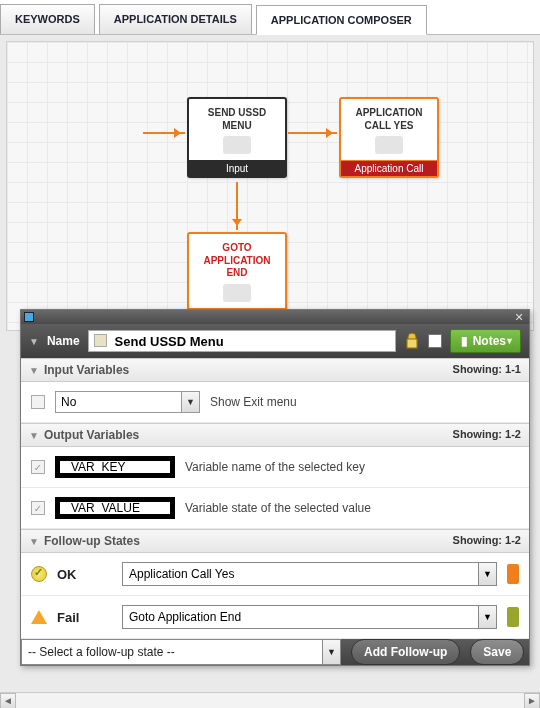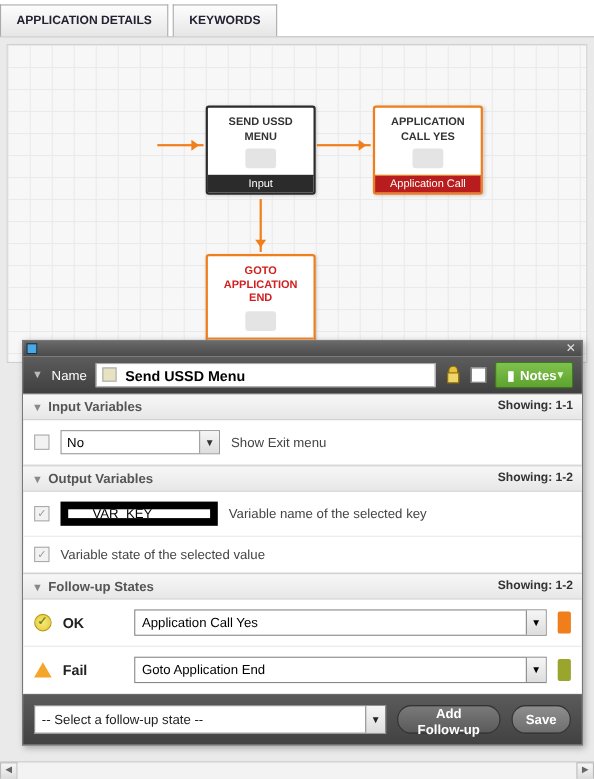--- a/index.html
+++ b/index.html
@@ -65,21 +65,21 @@
     height: 14px; position: relative;
   }
   .panel .bar .sq { position:absolute; left:3px; top:2px; width:10px;height:10px; background:#48a9e6; border:1px solid #222;}
   .panel .bar .close { position:absolute; right:4px; top:1px; width:12px;height:12px;
       color:#ddd; font-size:11px; line-height:12px; text-align:center; cursor:pointer;}
   .panel .head {
     background: linear-gradient(#5d5d5d,#3f3f3f);
     display: flex; align-items: center; padding: 5px 8px; gap: 8px;
   }
   .panel .head .tri { color: #bbb; font-size: 10px; }
-  .panel .head label { color: #fff; font-weight: normal; font-size: 12px; }
+  .panel .head label { color: #fff; font-weight: bold; font-size: 12px; }
   .name-input {
     flex: 1; height: 22px; padding: 2px 22px 2px 6px;
     border: 1px solid #aaa; background: #fff;
     font-weight: bold; font-size: 13px;
   }
   .name-wrap { position: relative; flex:1; display:flex; }
   .name-wrap .cube { position:absolute; left:6px; top:4px; width:13px; height:13px; background:#e7e3c2; border:1px solid #aaa; }
   .name-wrap input { padding-left: 26px; }
   .lock { width:16px; height:18px; position:relative; }
   .lock svg { width:16px; height:18px; }
@@ -96,55 +96,56 @@
     background: linear-gradient(#f7f7f7,#e7e7e7);
     border-top: 1px solid #ccc; border-bottom: 1px solid #ccc;
     padding: 4px 8px; display:flex; justify-content: space-between;
     font-weight: bold; color:#555; font-size:12px;
   }
   .section-hdr .tri { color:#888; font-size:10px; margin-right:5px;}
   .showing { font-weight: bold; font-size: 11px; color:#333;}
   .row { display:flex; align-items:center; padding: 9px 10px; gap:10px; border-bottom: 1px solid #e9e9e9;}
   .row .rchk { width:14px; height:14px; border:1px solid #aaa; background:#f2f2f2; display:flex; align-items:center; justify-content:center; font-size:10px; color:#999;}
   .row .rchk.checked::before{content:"✓";}
-  .txt-input { width: 143px; height: 22px; border:7px solid #000000; padding:2px 22px; font-size:12px;}
+  .txt-input { width: 120px; height: 22px; border:5px solid #000000; padding:2px 11px; font-size:12px;}
   .sel { width: 145px; height: 22px; border:1px solid #999; font-size:12px; background:#fff; position:relative; display:flex; align-items:center; padding:0 5px;}
   .sel .dd { position:absolute; right:0; top:0; height:100%; width:18px; border-left:1px solid #999; background:linear-gradient(#f6f6f6,#ddd); display:flex; align-items:center; justify-content:center; font-size:9px; color:#333;}
   .desc { color:#444; font-size:12px; }
   .row .okicon { width:16px; height:16px; border-radius:50%; background:radial-gradient(#f6ea7a,#e6c637); border:1px solid #b99c1a; position:relative;}
   .row .okicon::after{content:"✓"; color:#6a8a1a; font-size:11px; position:absolute; left:2px; top:-1px; font-weight:bold;}
   .row .warnicon { width:0; height:0; border:8px solid transparent; border-bottom:14px solid #f3a62a; position:relative; top:-4px;}
   .row .statename { font-weight:bold; width:55px; font-size:13px; color:#222;}
   .wide-sel { flex:1; height:24px; border:1px solid #888; background:#fff; position:relative; display:flex; align-items:center; padding:0 6px; font-size:12px;}
   .wide-sel .dd { position:absolute; right:0; top:0; height:100%; width:18px; border-left:1px solid #888; background:linear-gradient(#f6f6f6,#ddd); display:flex; align-items:center; justify-content:center; font-size:9px;}
   .side-color { width:12px; height:20px; border-radius:2px;}
   .actions {
     background: linear-gradient(#5b5b5b,#414141);
-    display:flex; align-items:center; gap:10px; padding:10px;
+    display:flex; align-items:center; gap:10px; 
   }
   .actions .wide-sel { background:#fff; color:#222; height:26px; width:320px; flex:none;}
   .btn {
     height:26px; padding:0 12px; color:#fff; font-weight:bold; font-size:12px;
     border:1px solid #333; border-radius:13px;
     background:linear-gradient(#7a7a7a,#5a5a5a); cursor:pointer;
   }
   .btn.save { background:linear-gradient(#8e8e8e,#6e6e6e); }
 
   .hscroll { position:absolute; left:0; right:0; bottom:0; height:16px; background:#eee;
              border-top:1px solid #ccc; display:flex; align-items:center;}
   .hscroll .arrowbtn { width:16px; height:16px; background:linear-gradient(#f6f6f6,#ddd); border:1px solid #bbb;
              display:flex; align-items:center; justify-content:center; font-size:10px; color:#666;}
   .hscroll .track { flex:1; height:14px; background:#f3f3f3;}
 </style>
 </head>
 <body>
 
 <div class="tabs">
+  <div class="tab">KEYWORDS</div>
   <div class="tab">APPLICATION DETAILS</div>
-  <div class="tab">KEYWORDS</div>
+  <div class="tab active">APPLICATION COMPOSER</div>
 </div>
 
 <div class="canvas">
 
 
   <div class="node" style="--c:#2b2b2b; left:180px; top:55px;">
     <div class="title">SEND USSD MENU</div>
     <div class="icon"></div>
     <div class="footer">Input</div>
   </div>
@@ -210,20 +211,21 @@
     <span><span class="tri">▼</span><span>Output Variables</span></span>
     <span class="showing">Showing: 1-2</span>
   </div>
   <div class="row">
     <div class="rchk checked"></div>
     <input class="txt-input" value="VAR_KEY" style="">
     <span class="desc">Variable name of the selected key</span>
   </div>
   <div class="row">
     <div class="rchk checked"></div>
+    <input class="txt-input" value="VAR_VALUE" style="">
     <span class="desc">Variable state of the selected value</span>
   </div>
 
   <div class="section-hdr">
     <span><span class="tri">▼</span><span>Follow-up States</span></span>
     <span class="showing">Showing: 1-2</span>
   </div>
   <div class="row">
     <div class="okicon"></div>
     <span class="statename">OK</span>

